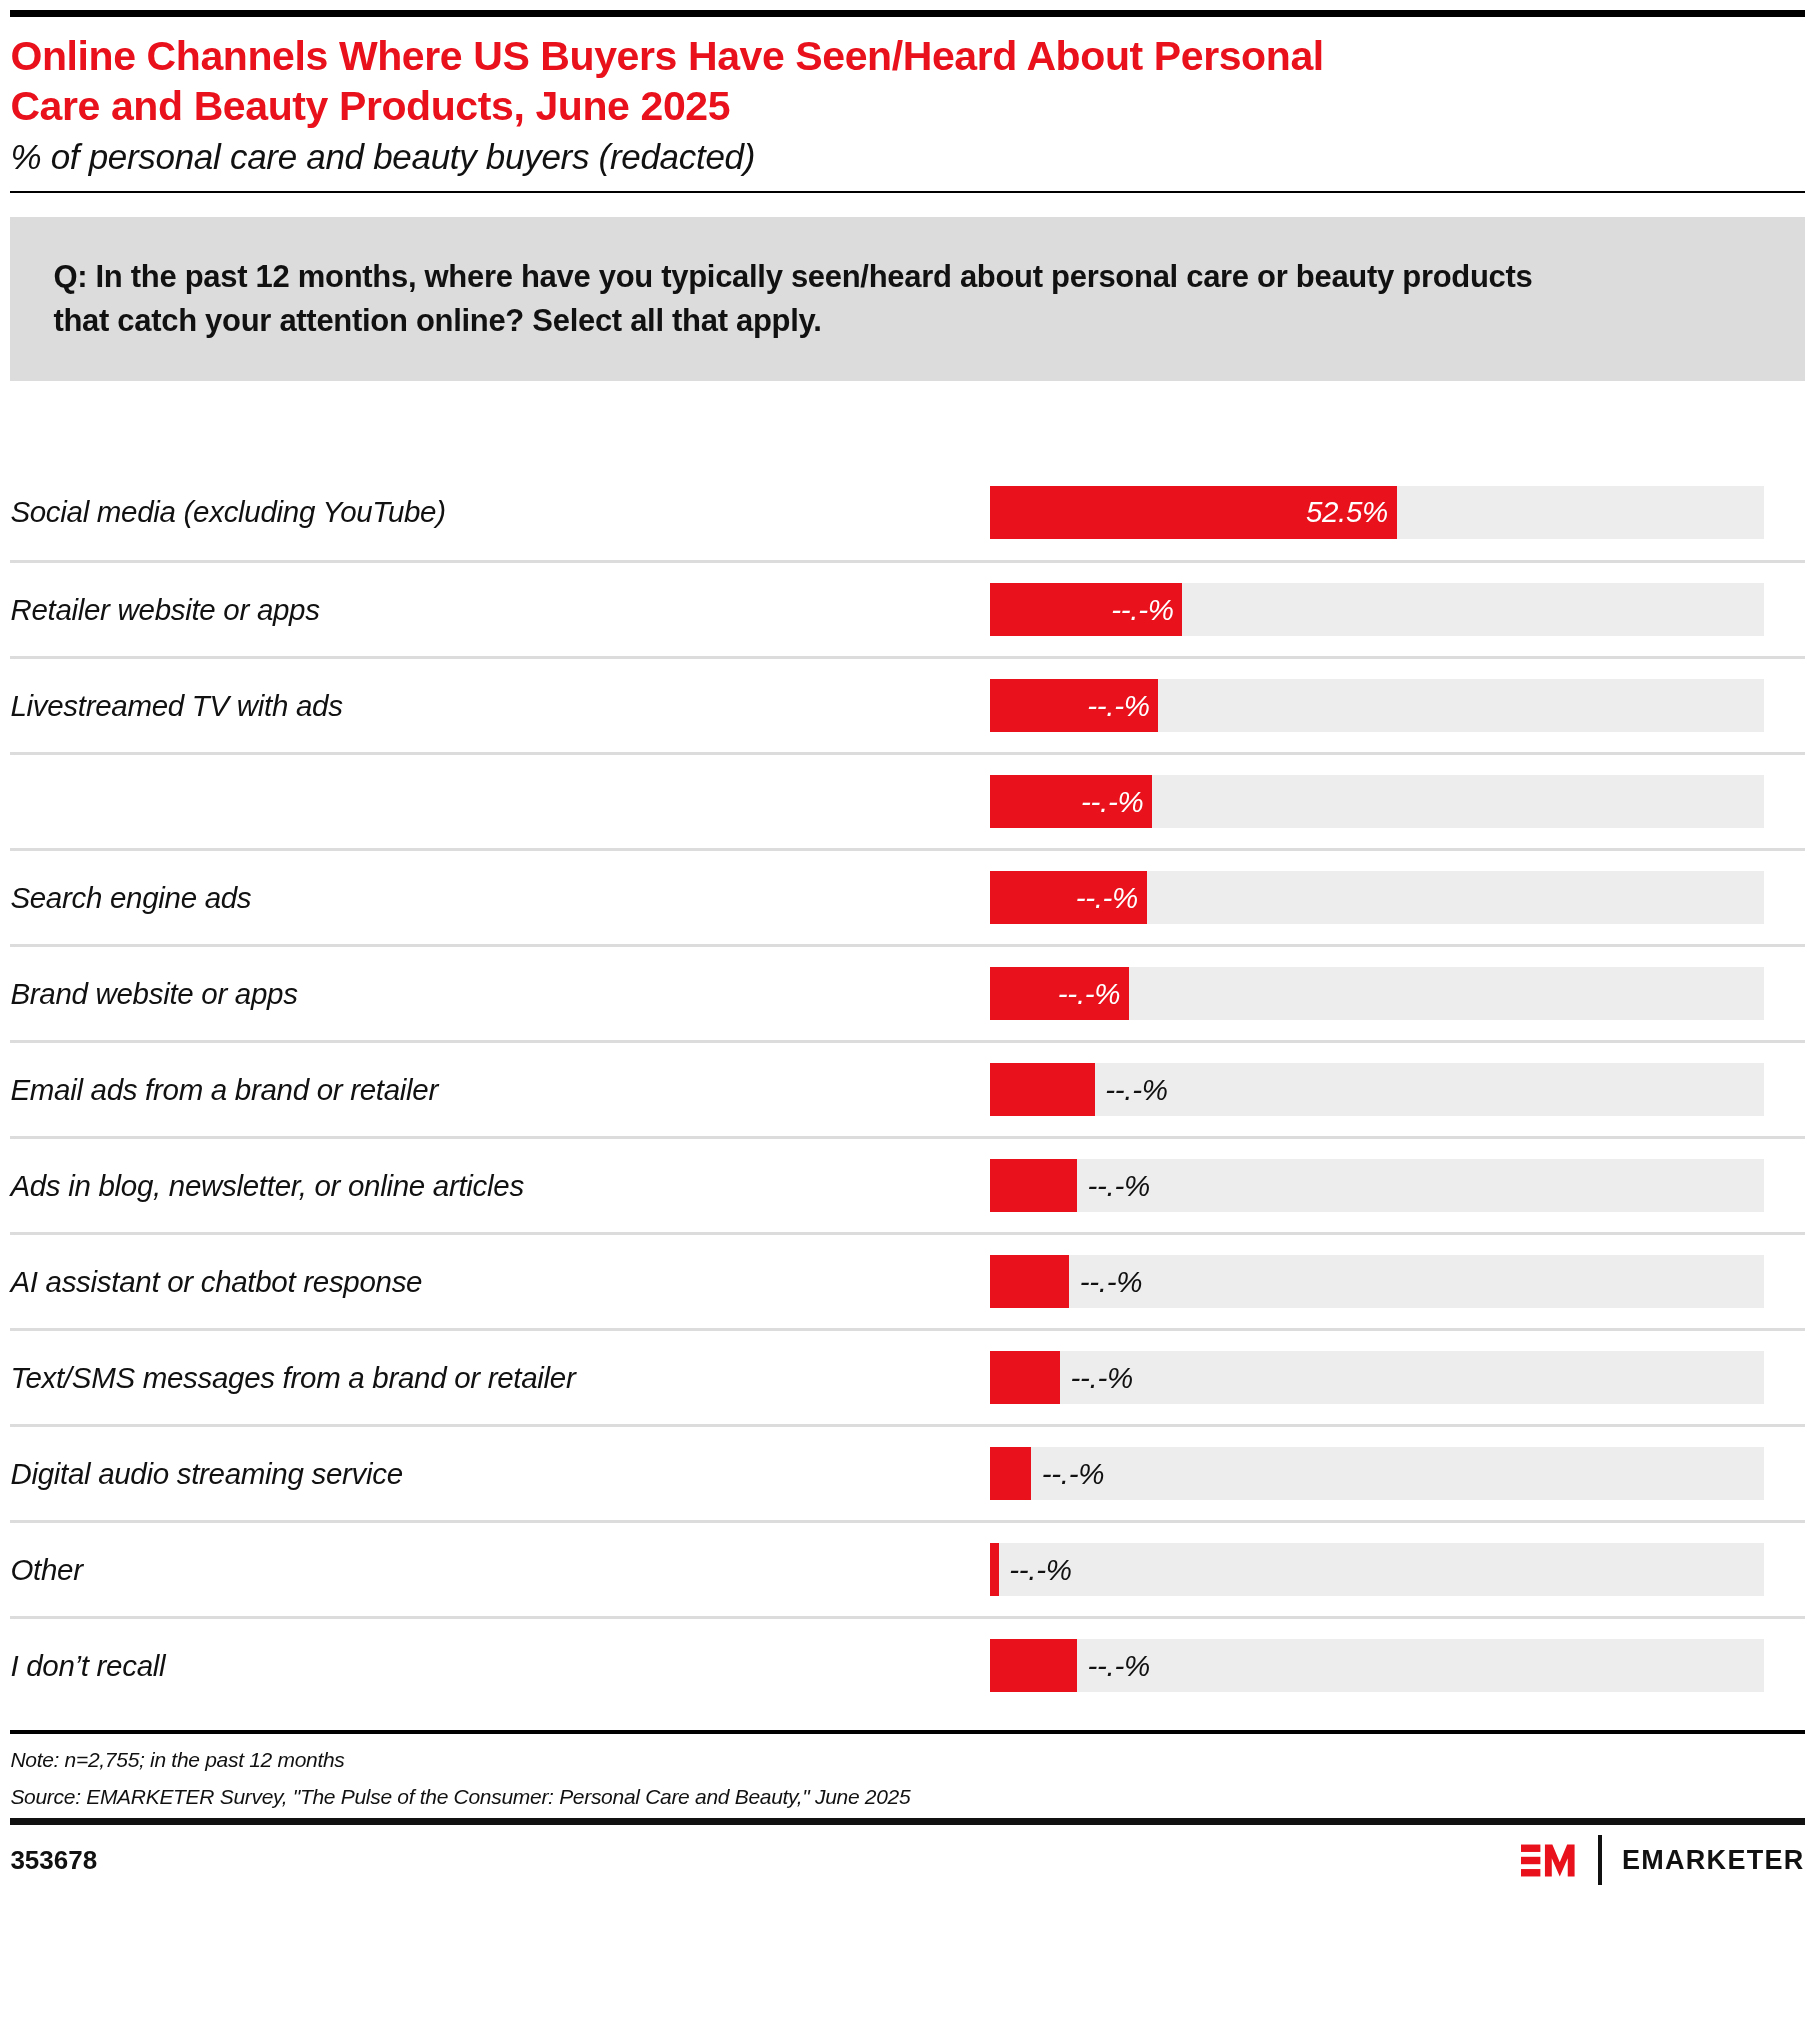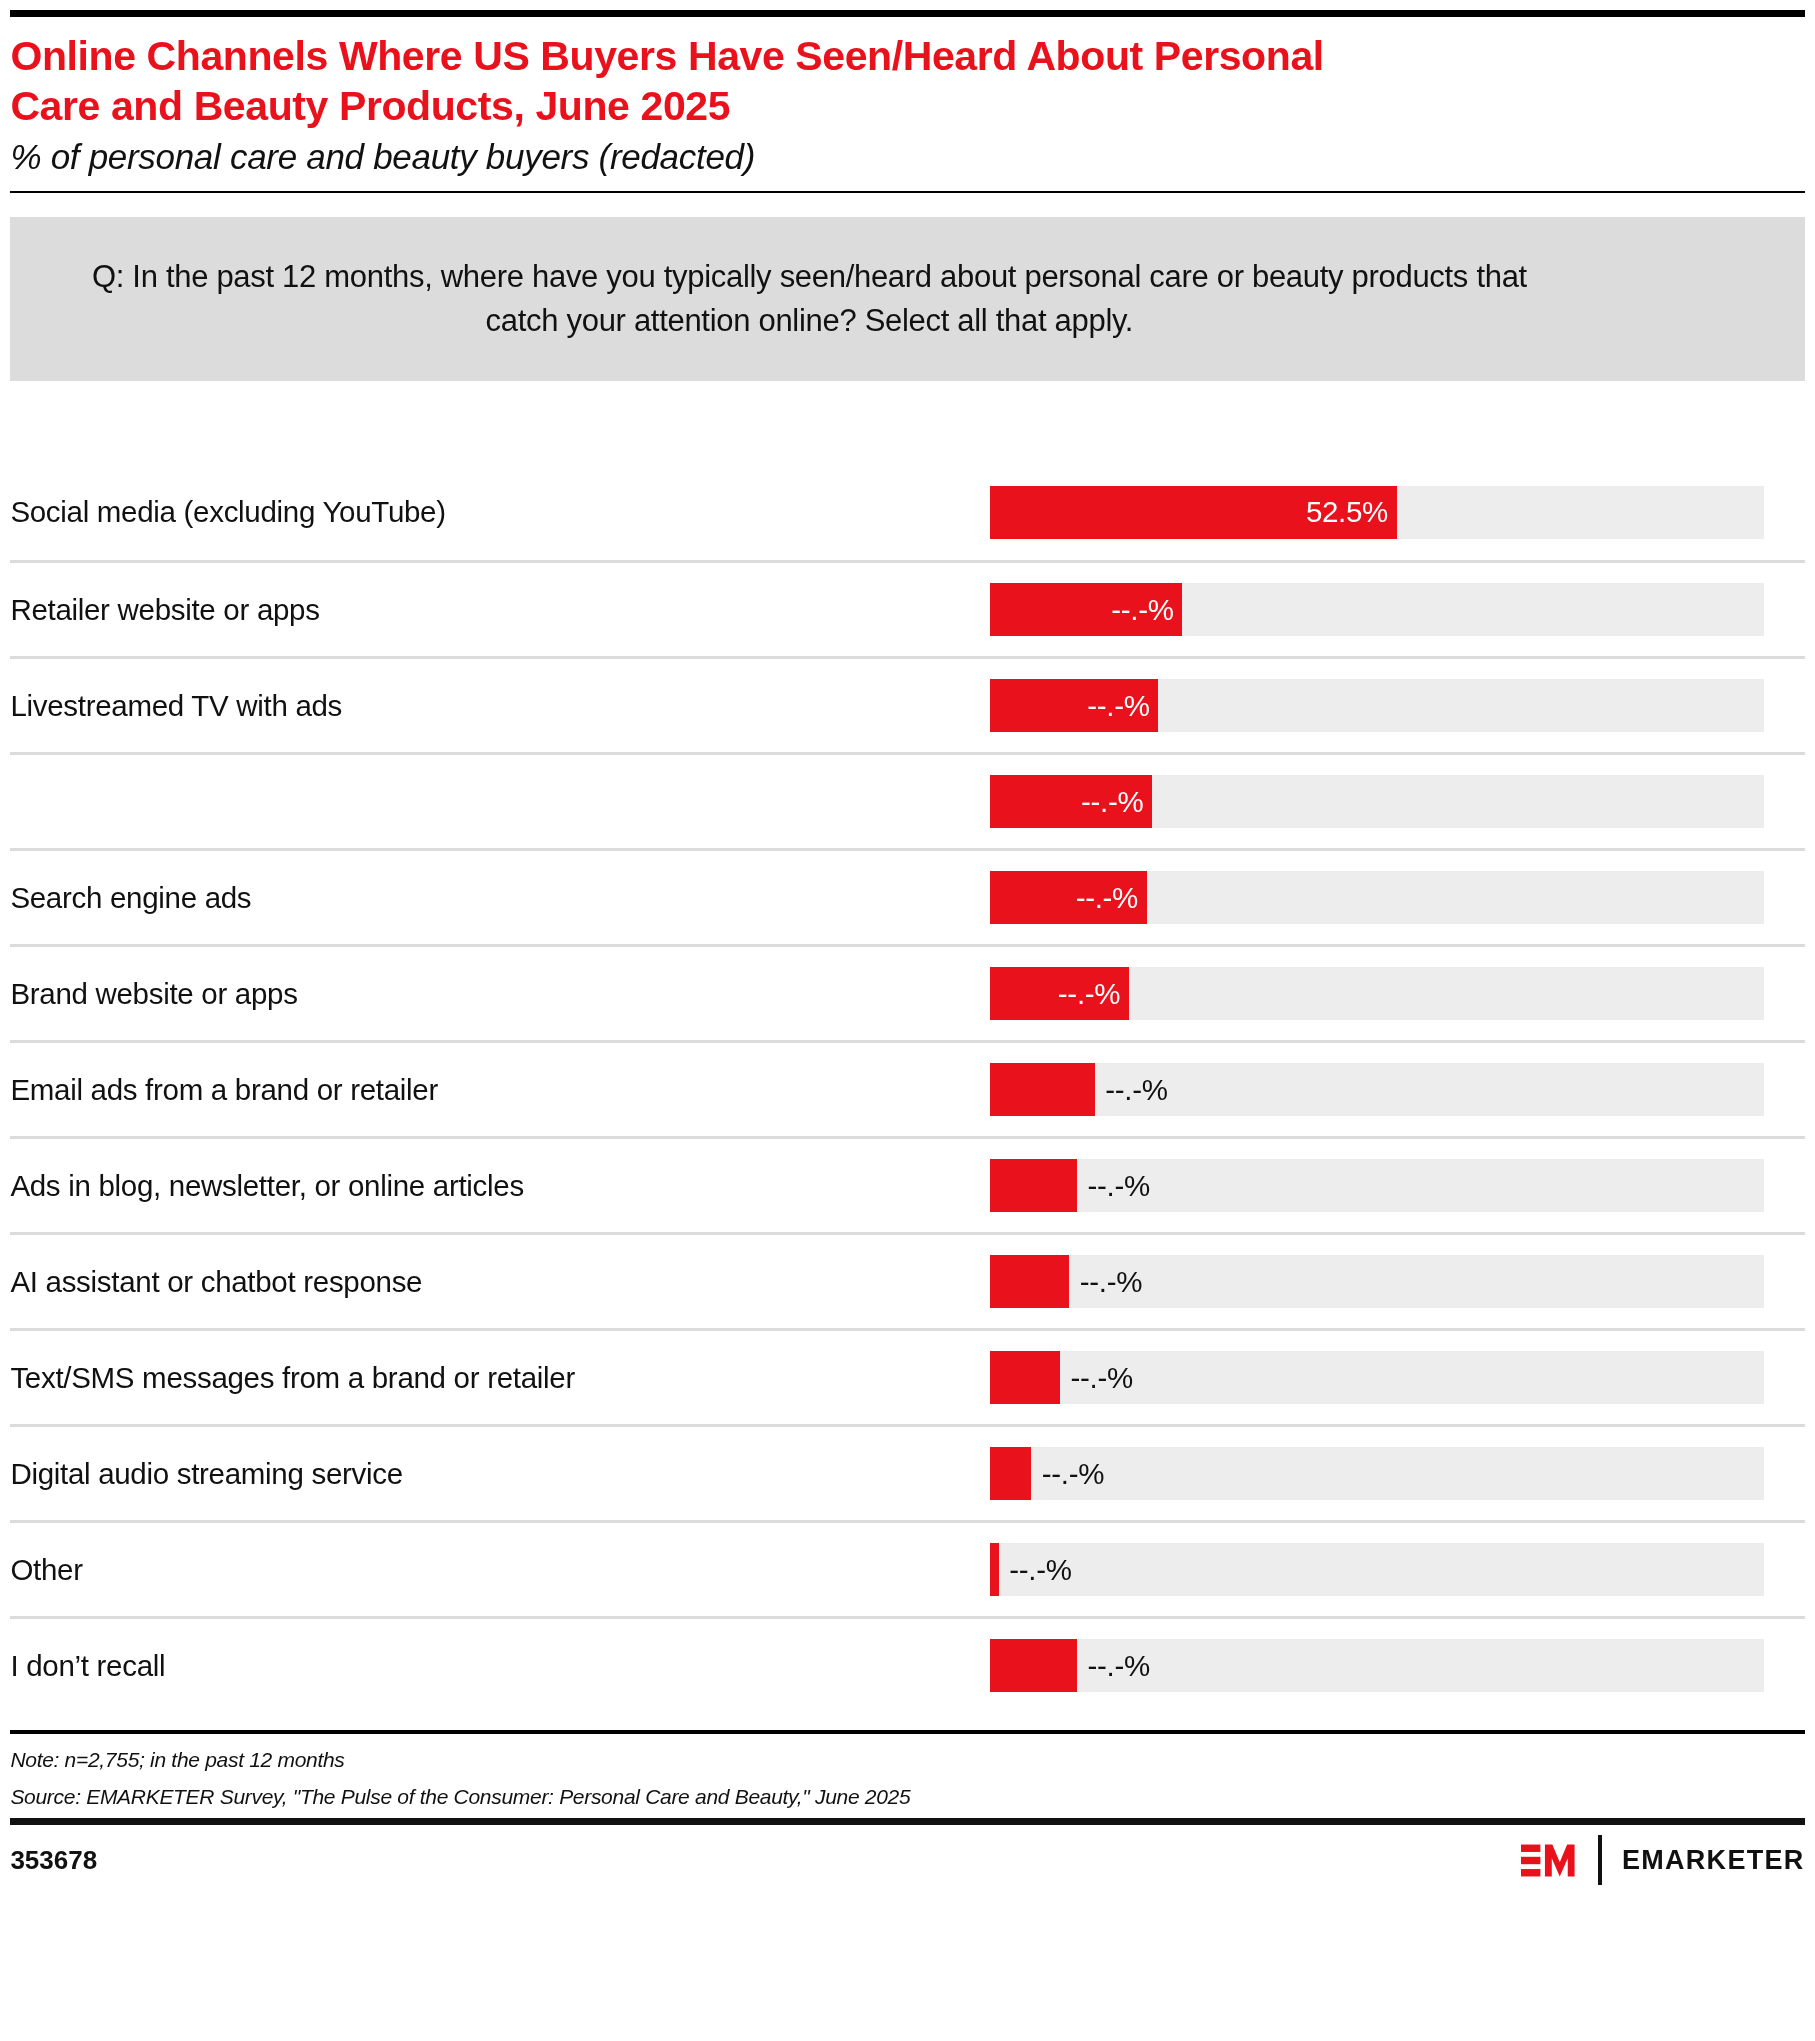--- a/index.html
+++ b/index.html
@@ -27,25 +27,25 @@
     margin: 0 0 14px 0; letter-spacing: -0.3px;
   }
   .rule-thin { height: 2.6px; background: #000000; }
 
   .question-box {
     background: var(--question_bg, #dcdcdc);
     margin-top: 24px;
     padding: 38px 43px;
   }
   .question-text {
-    font-weight: normal; font-size: 31px; line-height: 1.42;
-    max-width: 1512px; letter-spacing: -0.3px; text-align: center;
-  }
-
-  .chart { margin-top: 83px; }
+    font-weight: bold; font-size: 31px; line-height: 1.42;
+    max-width: 1512px; letter-spacing: -0.3px;
+  }
+
+  .chart { margin-top: 83px; font-style: italic; }
   .chart-row {
     position: relative; height: 96px;
     display: flex; align-items: center;
   }
   .chart-row + .chart-row { border-top: 3.5px solid var(--row_divider, #dcdcdc); }
   .row-label {
     position: absolute; left: 0;
     font-size: 29.5px; letter-spacing: -0.3px; color: #111111;
     max-width: 939px;
   }

